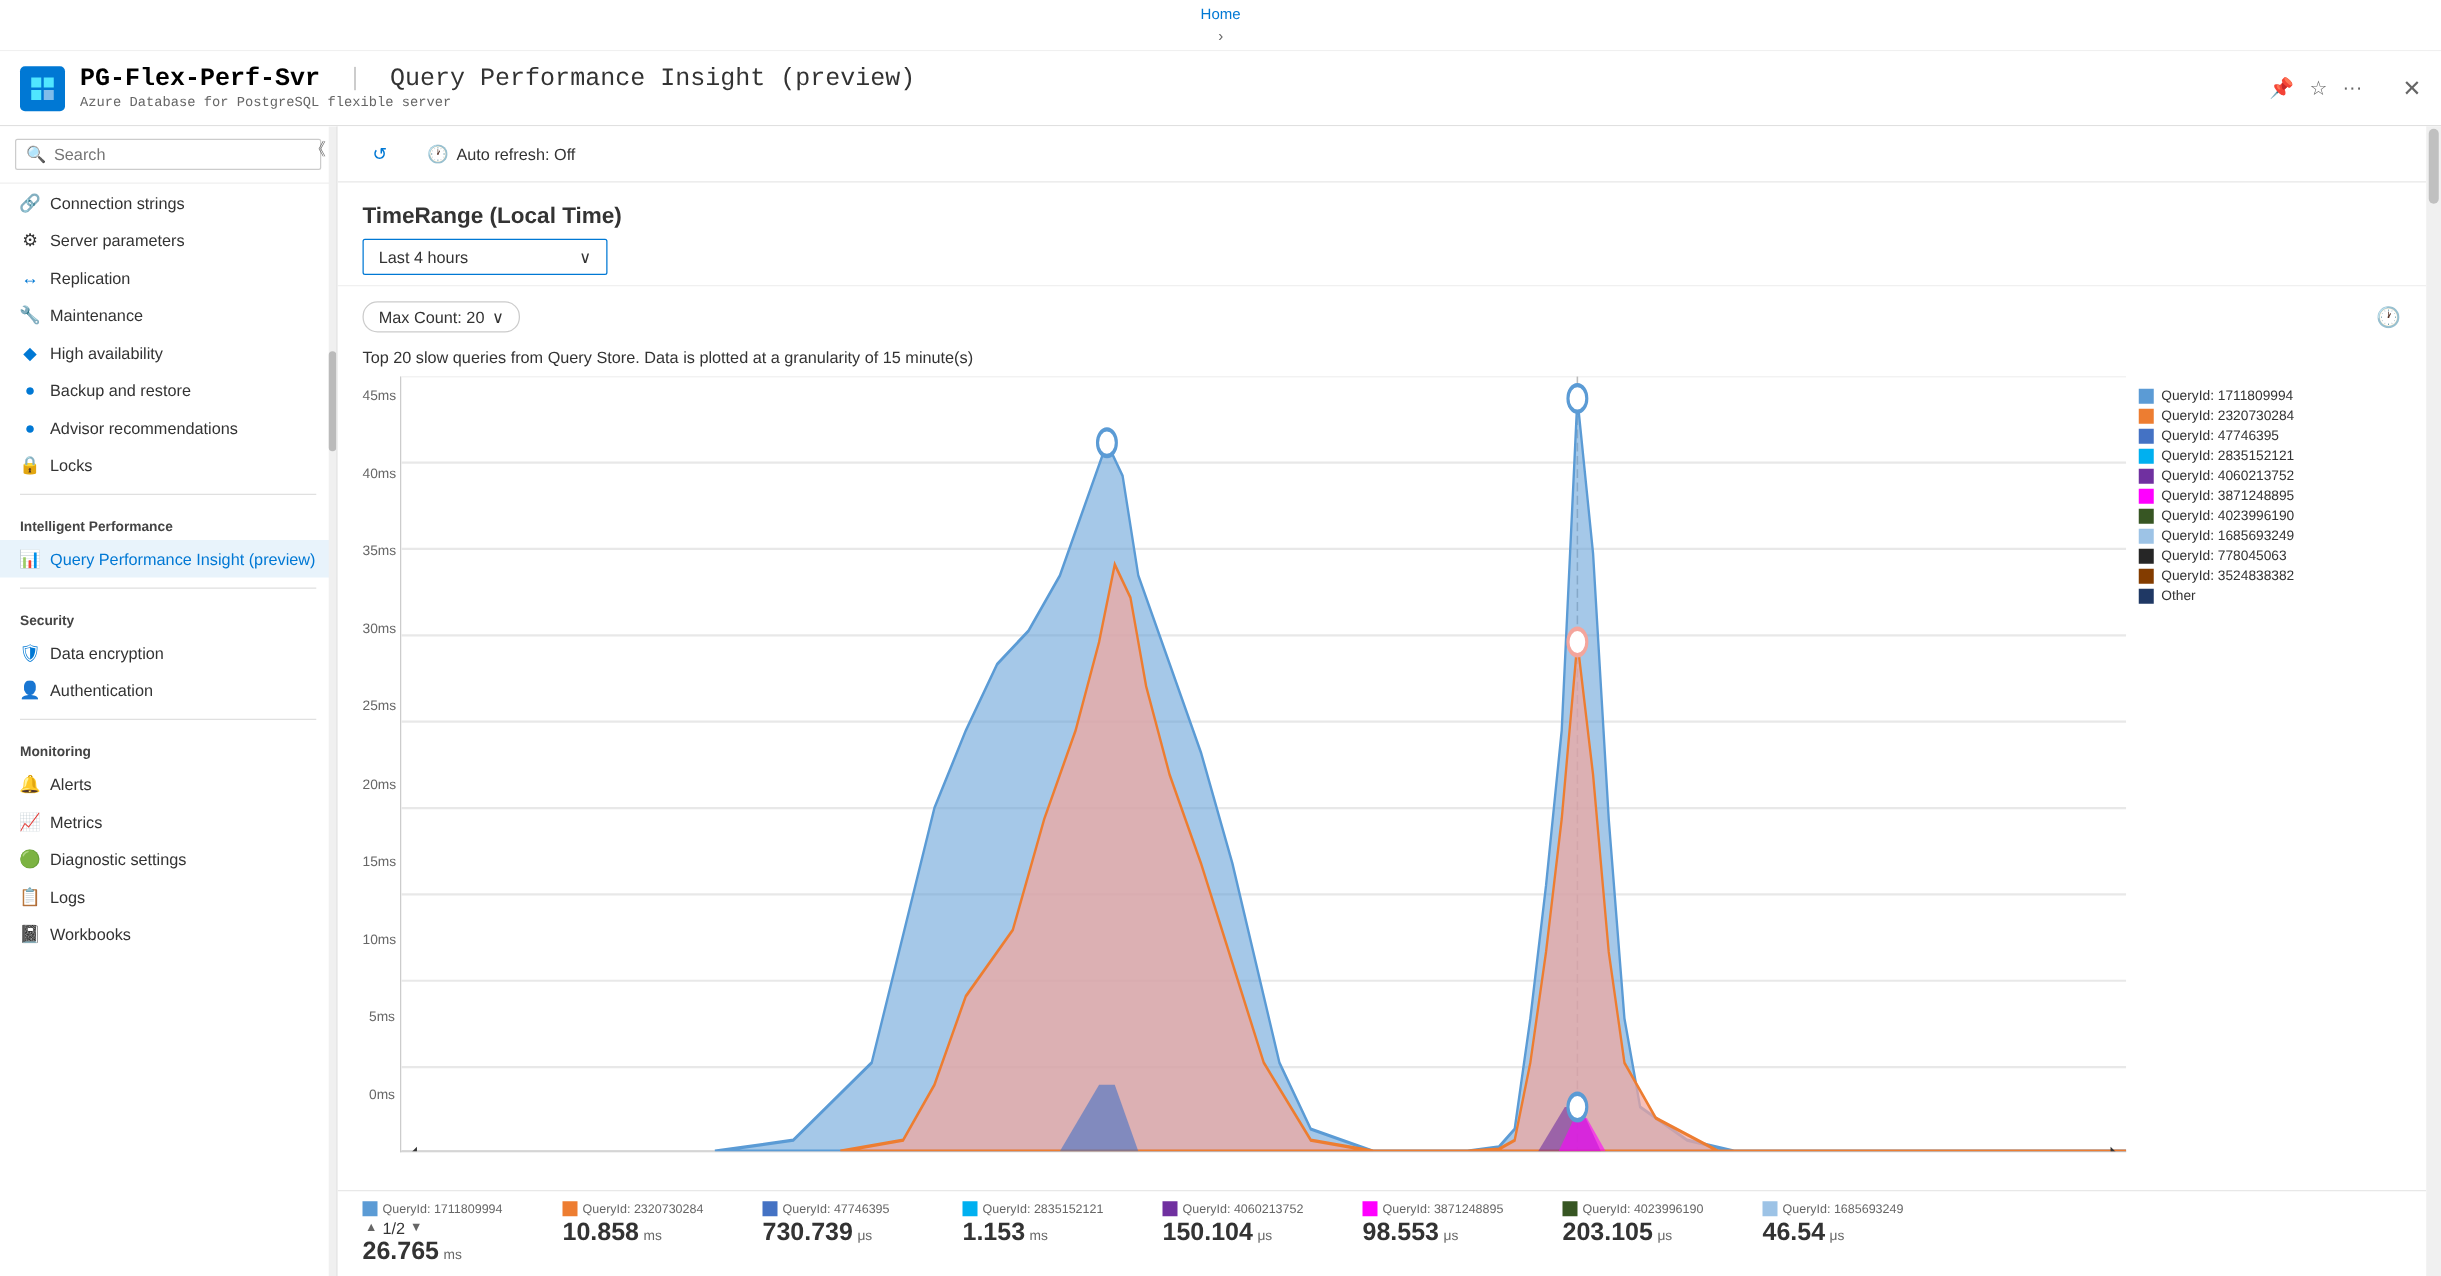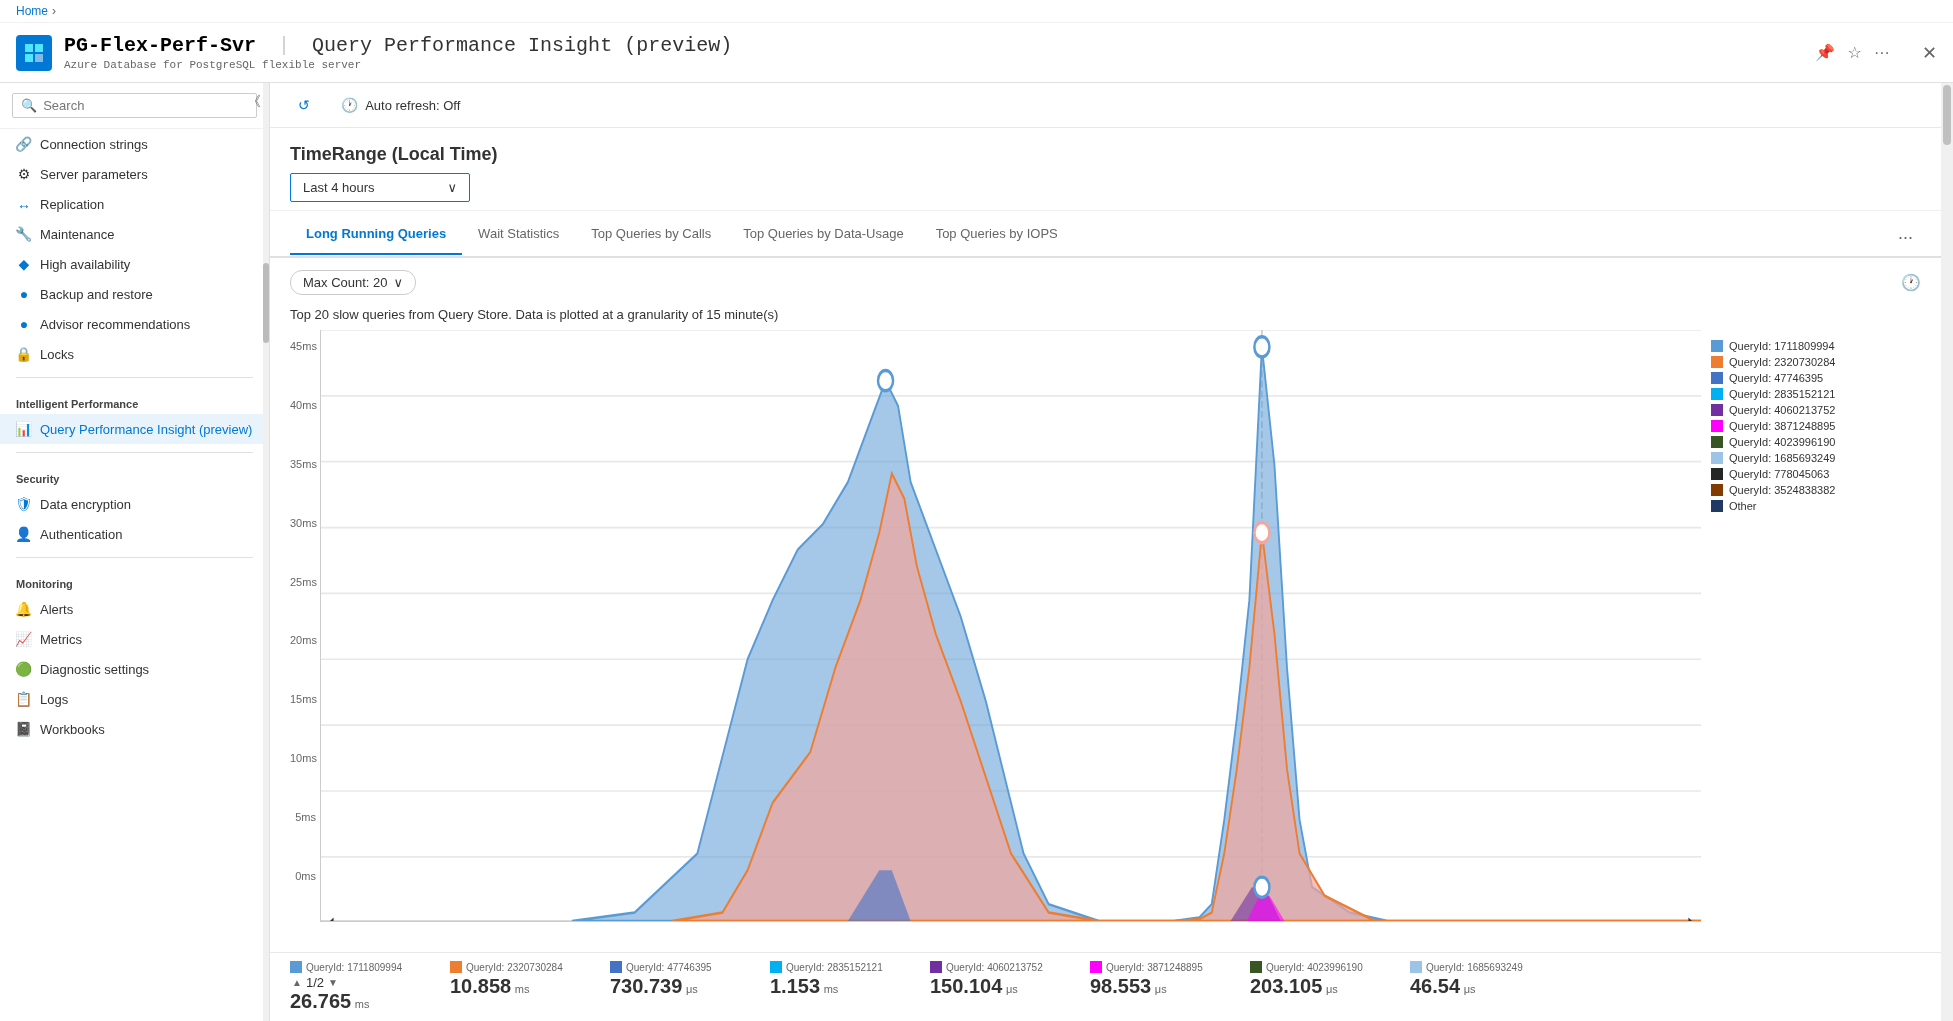--- a/index.html
+++ b/index.html
@@ -7,21 +7,21 @@
     .app-container { display: flex; flex-direction: column; height: 1021px; width: 1953px; background: #fff; }
     .title-bar { display: flex; align-items: center; padding: 8px 16px; background: #fff; border-bottom: 1px solid #e0e0e0; min-height: 60px; }
     .title-bar-icon { width: 36px; height: 36px; background: #0078d4; border-radius: 4px; display: flex; align-items: center; justify-content: center; color: #fff; font-size: 18px; margin-right: 12px; flex-shrink: 0; }
     .title-bar-text { flex: 1; font-family: Liberation Mono, monospace; }
     .title-bar-text h1 { font-size: 20px; font-weight: 600; color: #000; }
     .title-bar-text h1 span.separator { color: #ccc; margin: 0 10px; font-weight: 300; }
     .title-bar-text h1 span.sub { color: #333; font-weight: 400; }
     .title-bar-subtitle { font-size: 11px; color: #666; margin-top: 2px; }
     .title-bar-actions { display: flex; gap: 12px; align-items: center; }
     .title-bar-actions span { font-size: 16px; color: #666; cursor: pointer; }
-    .breadcrumb { padding: 4px 16px; font-size: 12px; color: #0078d4; display: flex; align-items: center; gap: 4px; background: #fff; border-bottom: 1px solid #f0f0f0; }
+    .breadcrumb { padding: 4px 16px; font-size: 12px; color: #0078d4; display: flex; align-items: center; gap: 4px; background: #fff; border-bottom: 1px solid #f0f0f0; flex-direction: column; }
     .breadcrumb span { color: #666; }
     .main-layout { display: flex; flex: 1; overflow: hidden; }
     .sidebar { width: 270px; background: #fff; border-right: 1px solid #e0e0e0; display: flex; flex-direction: column; overflow-y: auto; flex-shrink: 0; position: relative; }
     .sidebar-search { padding: 10px 12px; border-bottom: 1px solid #f0f0f0; }
     .sidebar-search-box { display: flex; align-items: center; border: 1px solid #ccc; border-radius: 2px; padding: 4px 8px; background: #fff; gap: 6px; }
     .sidebar-search-box input { border: none; outline: none; font-size: 13px; width: 100%; color: #333; }
     .sidebar-collapse { position: absolute; top: 10px; right: 8px; cursor: pointer; color: #666; font-size: 14px; }
     .sidebar-section-label { font-size: 11px; font-weight: 600; color: #444; padding: 12px 16px 4px; text-transform: none; letter-spacing: 0; }
     .sidebar-item { display: flex; align-items: center; padding: 7px 16px; cursor: pointer; gap: 8px; color: #333; font-size: 13px; }
     .sidebar-item.active { background: #e8f3fb; color: #0078d4; }
@@ -195,34 +195,26 @@
           <span class="icon">↺</span>
         </button>
         <button class="toolbar-btn">
           <span class="icon">🕐</span>
           <span>Auto refresh: Off</span>
         </button>
       </div>
 
       <div class="time-range-section">
         <div class="time-range-label">TimeRange (Local Time)</div>
-        <div class="time-range-select" style="width:180px;">
+        <div class="time-range-select" style="width:196px;">
           <span>Last 4 hours</span>
           <span>∨</span>
         </div>
       </div>
 
-      <div class="tabs-container">
-        <div class="tab active">Long Running Queries</div>
-        <div class="tab">Wait Statistics</div>
-        <div class="tab">Top Queries by Calls</div>
-        <div class="tab">Top Queries by Data-Usage</div>
-        <div class="tab">Top Queries by IOPS</div>
-        <div class="tabs-more">...</div>
-      </div>
 
       <div class="chart-controls">
         <div class="max-count-btn">
           <span>Max Count: 20</span>
           <span>∨</span>
         </div>
         <button style="background:none;border:none;cursor:pointer;color:#666;margin-left:auto;font-size:16px;" title="History">🕐</button>
       </div>
 
       <div class="chart-title">Top 20 slow queries from Query Store. Data is plotted at a granularity of 15 minute(s)</div>

